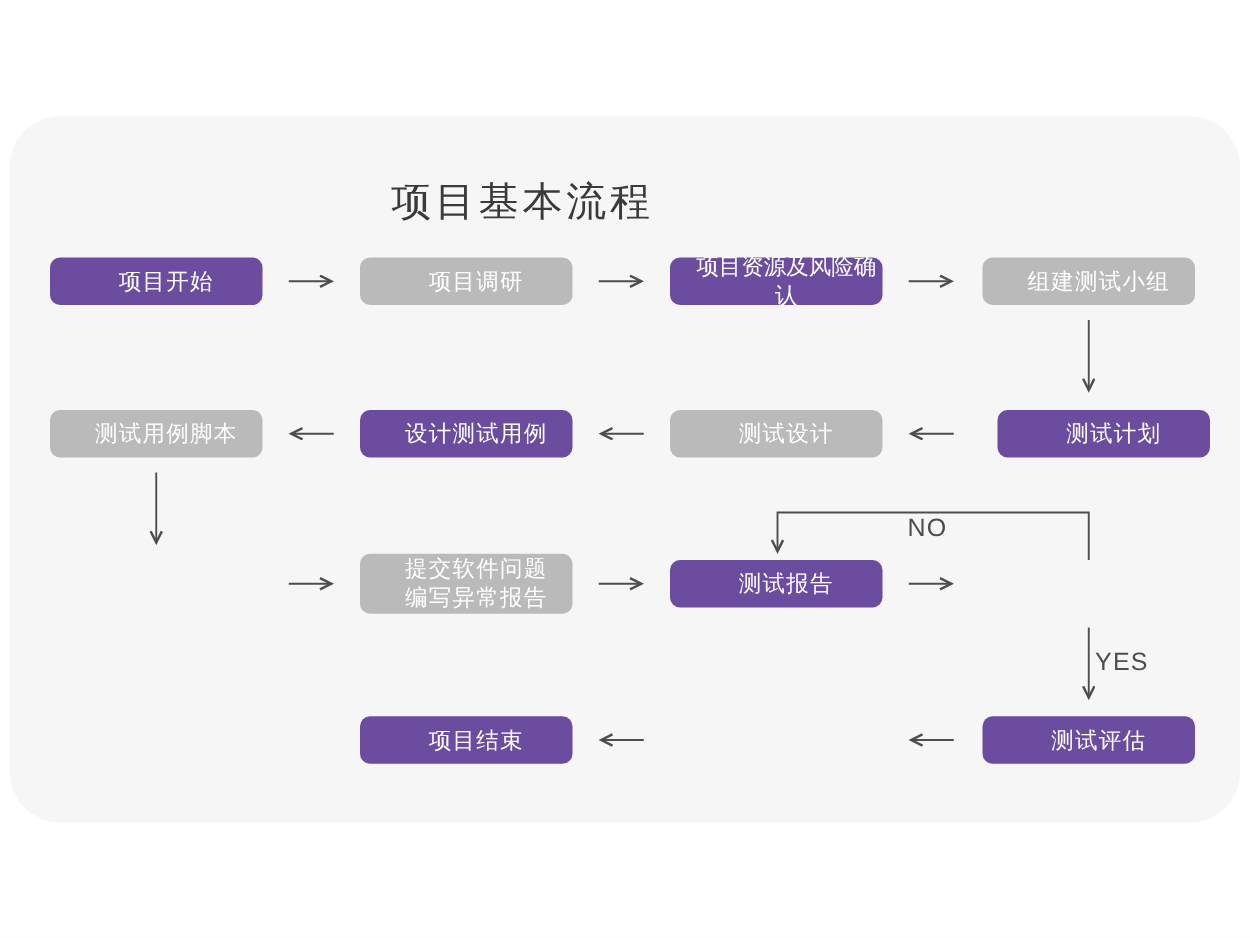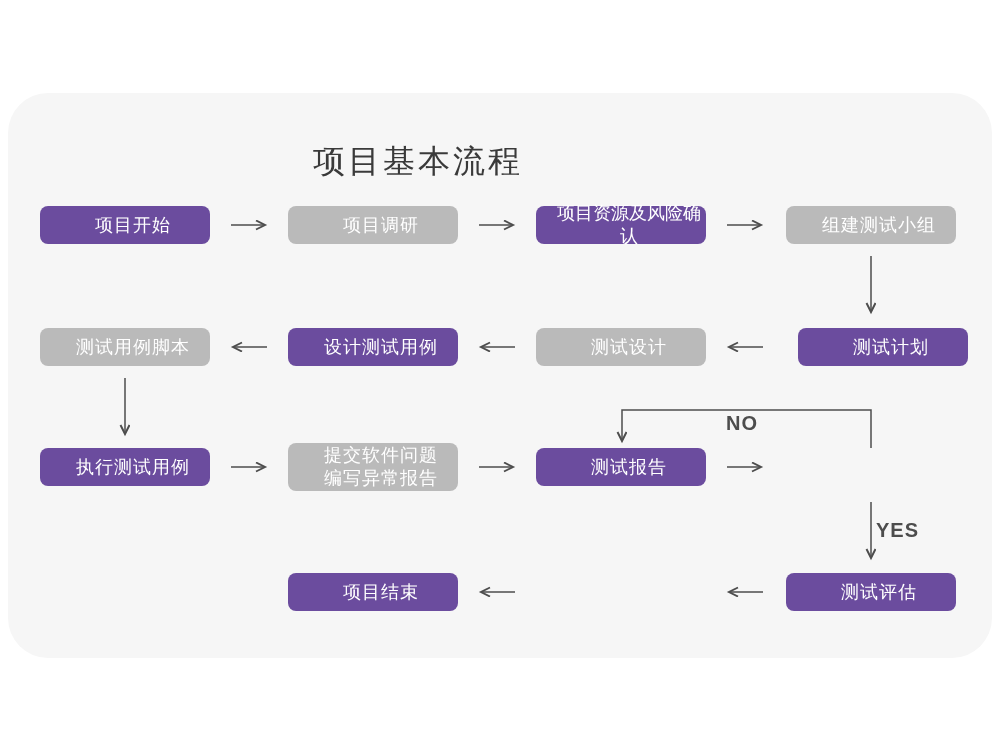--- a/index.html
+++ b/index.html
@@ -26,21 +26,21 @@
     text-align:center;white-space:pre-line;line-height:23px;
     box-sizing:border-box;
     padding-left:16px;
   }
   .node.active{background:var(--active-node,#6b4c9e);}
   .node.inactive{background:var(--inactive-node,#bababa);}
   .node.tall{height:48px;}
   svg.connectors{position:absolute;left:0;top:0;width:1000px;height:750px;pointer-events:none;}
   .edge-label{
     position:absolute;color:var(--arrow,#4a4a4a);
-    font-size:20px;font-weight:700;letter-spacing:1px;
+    font-size:20px;font-weight:400;letter-spacing:1px;
   }
 </style>
 </head>
 <body>
 
 <div class="canvas">
 
   <div class="card"></div>
 
   <div class="title">项目基本流程</div>
@@ -81,21 +81,20 @@
   <div class="node active" style="left:40px;top:206px;">项目开始</div>
   <div class="node inactive" style="left:288px;top:206px;">项目调研</div>
   <div class="node active" style="left:536px;top:206px;letter-spacing:0;">项目资源及风险确认</div>
   <div class="node inactive" style="left:40px;top:328px;">测试用例脚本</div>
 
   <div class="node inactive" style="left:786px;top:206px;">组建测试小组</div>
   <div class="node active" style="left:288px;top:328px;">设计测试用例</div>
   <div class="node inactive" style="left:536px;top:328px;">测试设计</div>
   <div class="node active" style="left:786px;top:328px;margin-left:12px;">测试计划</div>
 
-  <div class="node active" style="left:40px;top:448px;">执行测试用例</div>
   <div class="node inactive tall" style="left:288px;top:443px;">提交软件问题
 编写异常报告</div>
   <div class="node active" style="left:536px;top:448px;">测试报告</div>
 
   <div class="node active" style="left:288px;top:573px;">项目结束</div>
   <div class="node active" style="left:786px;top:573px;">测试评估</div>
 
   <div class="edge-label" style="left:726px;top:412px;">NO</div>
   <div class="edge-label" style="left:876px;top:519px;">YES</div>
 

